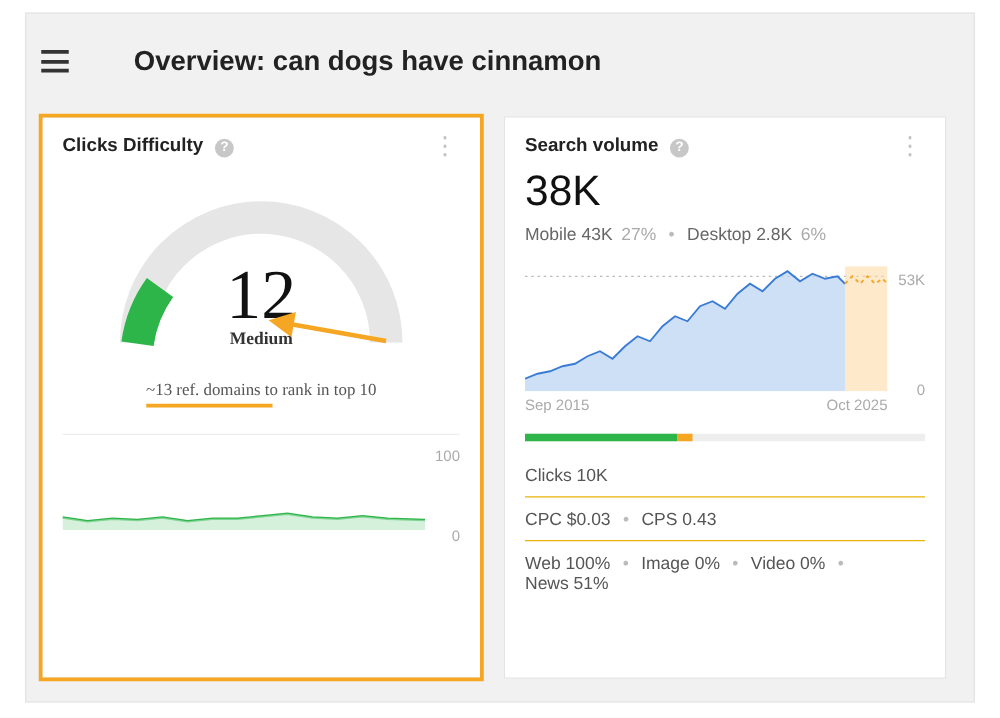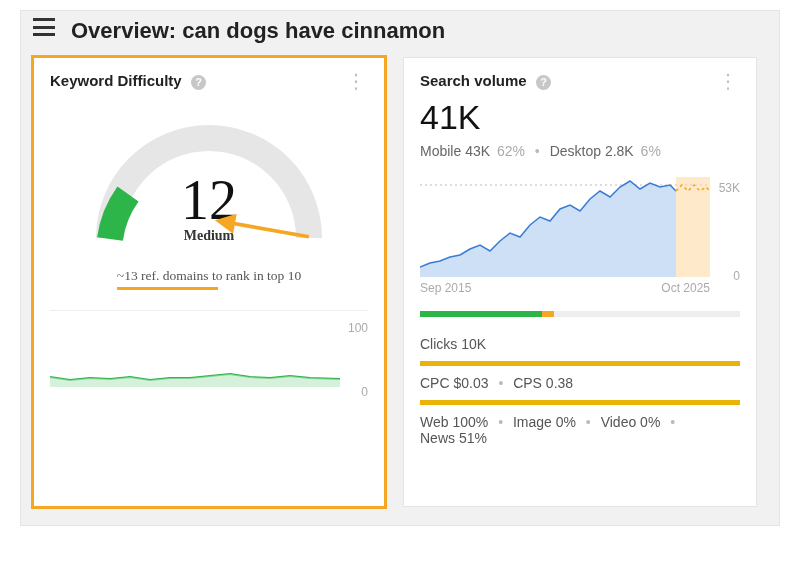--- a/index.html
+++ b/index.html
@@ -12,22 +12,23 @@
     color: #333;
   }
   .page {
     background: #f1f1f1;
     margin: 10px 20px;
     border: 1px solid #e4e4e4;
     box-sizing: border-box;
   }
   .topbar {
     display: flex;
-    align-items: flex-start;
-    padding: 7px 12px;
+    align-items: center;
+    padding: 25px 12px;
+    gap: 36px;
   }
   .hamburger {
     width: 22px; height: 18px;
     display: flex; flex-direction: column; justify-content: space-between;
     margin-right: 16px;
     cursor: pointer;
   }
   .hamburger span { display: block; height: 3px; background: #333; width: 100%; }
   .page-title {
     font-size: 22px;
@@ -142,21 +143,21 @@
   .svdates {
     display: flex; justify-content: space-between; font-size: 12px; color: #aaa;
     width: 290px; margin-top: 4px; gap: 45px;
   }
   .distbar {
     position: relative; width: 320px; height: 6px; background: #eee; margin: 14px 0 10px 0;
   }
   .distbar .seg { position: absolute; top: 0; bottom: 0; }
   .stat-line {
     font-size: 14px; color: #555; padding: 9px 0;
-    border-bottom: 5px solid #eab308;
+    border-bottom: 1px solid #eab308;
   }
   .stat-line:last-child { border-bottom: 0; }
 </style>
 </head>
 <body>
 
 <div class="page">
   <div class="topbar">
     <div class="hamburger">
       <span></span>
@@ -164,21 +165,21 @@
         <span></span>
     </div>
     <div class="page-title">Overview: can dogs have cinnamon</div>
   </div>
 
   <div class="cards">
 
     <div class="card left">
       <div class="card-head">
         <div>
-          <span class="card-title">Keyword Difficulty</span>
+          <span class="card-title">Clicks Difficulty</span>
           <span class="q">?</span>
         </div>
         <div class="kebab">⋮</div>
       </div>
 
       <div class="gauge-wrap" style="position:relative;font-family:Liberation Serif, serif;">
         <svg class="gauge" viewBox="0 0 260 160">
 
           <path d="M 30 140 A 100 100 0 0 1 230 140" fill="none" stroke="#e6e6e6" stroke-width="26" stroke-linecap="butt"></path>
 
@@ -210,24 +211,24 @@
 
     <div class="card right">
       <div class="card-head">
         <div>
           <span class="card-title">Search volume</span>
           <span class="q">?</span>
         </div>
         <div class="kebab">⋮</div>
       </div>
 
-      <div class="big">41K</div>
+      <div class="big">38K</div>
       <div class="sub">
         <span>Mobile 43K</span>
-        <span class="pct">62%</span>
+        <span class="pct">27%</span>
         <span class="dot">•</span>
         <span>Desktop 2.8K</span>
         <span class="pct">6%</span>
       </div>
 
       <div class="svchart">
         <span class="tick-top">53K</span>
         <svg class="chart" viewBox="0 0 290 100">
           <line x1="0" y1="8" x2="290" y2="8" stroke="#bbb" stroke-width="1" stroke-dasharray="2 3"></line>
           <rect x="256" y="0" width="34" height="100" fill="#fdd9a0" opacity="0.55"></rect>
@@ -244,21 +245,21 @@
 
       <div class="distbar">
         <div class="seg" style="left:0; width:38%; background:#2eb54a;"></div>
         <div class="seg" style="left:38%; width:4%; background:#f5a623;"></div>
       </div>
 
       <div class="stat-line">Clicks 10K</div>
       <div class="stat-line">
         <span>CPC $0.03</span>
         <span class="dot">•</span>
-        <span>CPS 0.38</span>
+        <span>CPS 0.43</span>
       </div>
       <div class="stat-line">
         <span>Web 100%</span>
         <span class="dot">•</span>
         <span>Image 0%</span>
         <span class="dot">•</span>
         <span>Video 0%</span>
         <span class="dot">•</span><br>
         <span>News 51%</span>
       </div>

